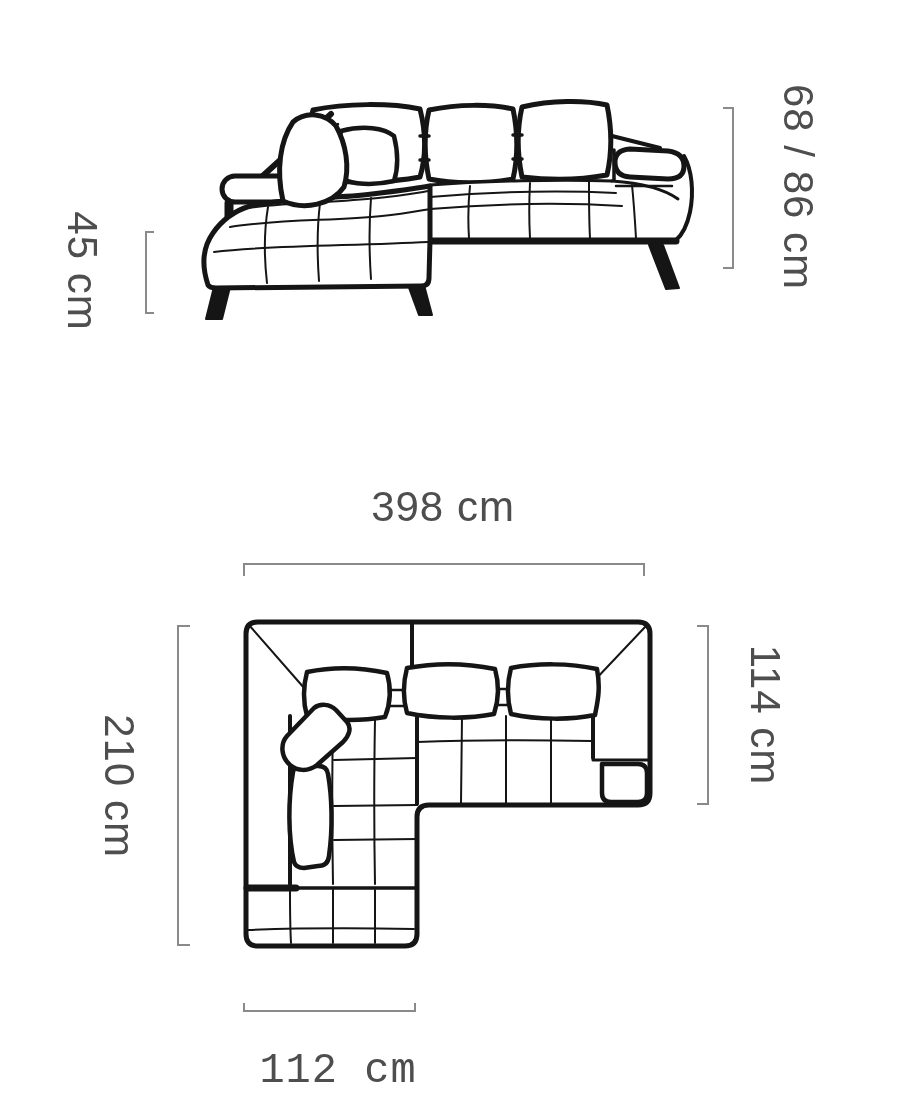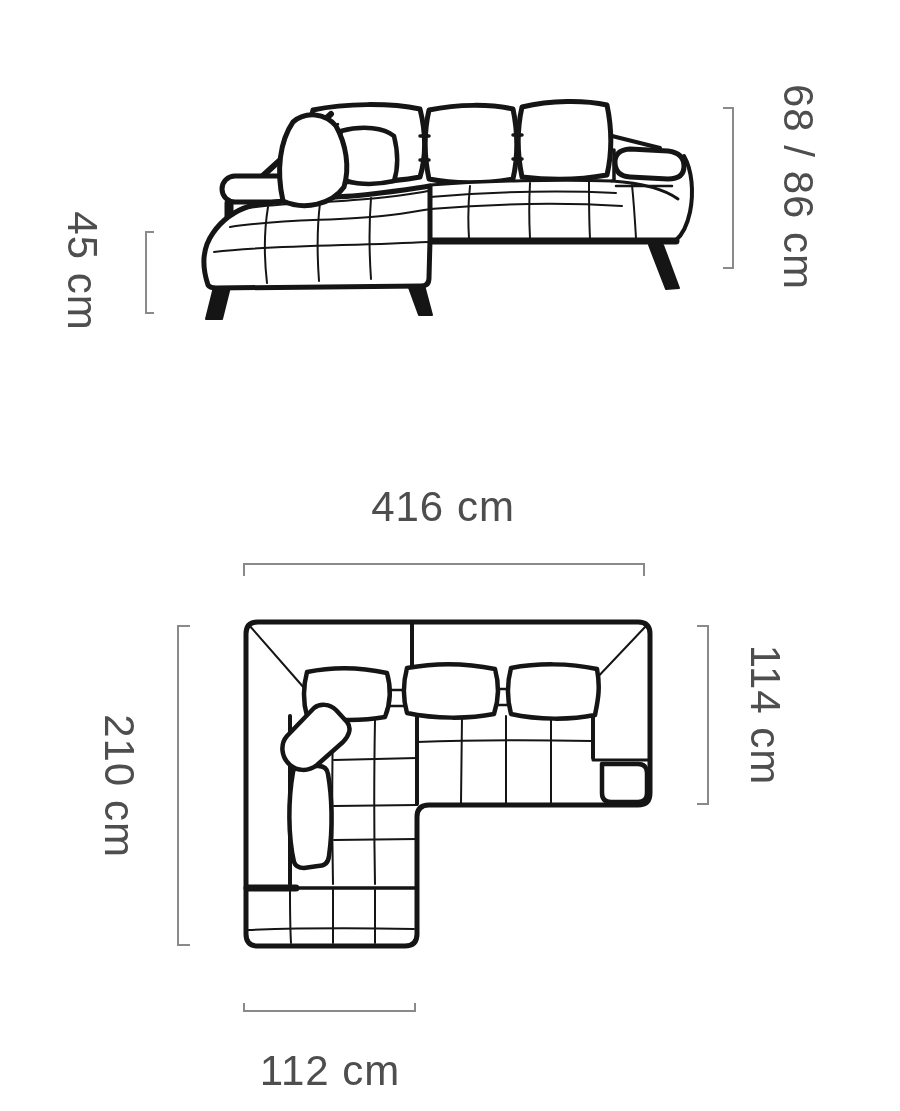--- a/index.html
+++ b/index.html
@@ -140,18 +140,18 @@
 
   <div class="bracket open-left" style="left:723px; top:107px; width:11px; height:162px;"></div>
   <div class="bracket open-right" style="left:145px; top:231px; width:9px;  height:83px;"></div>
   <div class="bracket open-down" style="left:243px; top:563px; width:402px; height:13px;"></div>
   <div class="bracket open-right" style="left:177px; top:625px; width:13px; height:321px;"></div>
   <div class="bracket open-left" style="left:697px; top:625px; width:12px; height:180px;"></div>
   <div class="bracket open-up" style="left:243px; top:1003px; width:173px; height:9px;"></div>
 
   <div class="dim-label rot" style="left:798px; top:187px;">68 / 86 cm</div>
   <div class="dim-label rot" style="left:82px;  top:271px;">45 cm</div>
-  <div class="dim-label horiz" style="left:443px; top:507px;">416 cm</div>
+  <div class="dim-label horiz" style="left:443px; top:507px;">398 cm</div>
   <div class="dim-label rot" style="left:119px; top:786px;">210 cm</div>
   <div class="dim-label rot" style="left:765px; top:715px;">114 cm</div>
-  <div class="dim-label horiz" style="left:330px; top:1071px;">112 cm</div>
+  <div class="dim-label horiz" style="left:338px; top:1071px;font-family:Liberation Mono, monospace;">112 cm</div>
 
 </div>
 
 </body></html>

